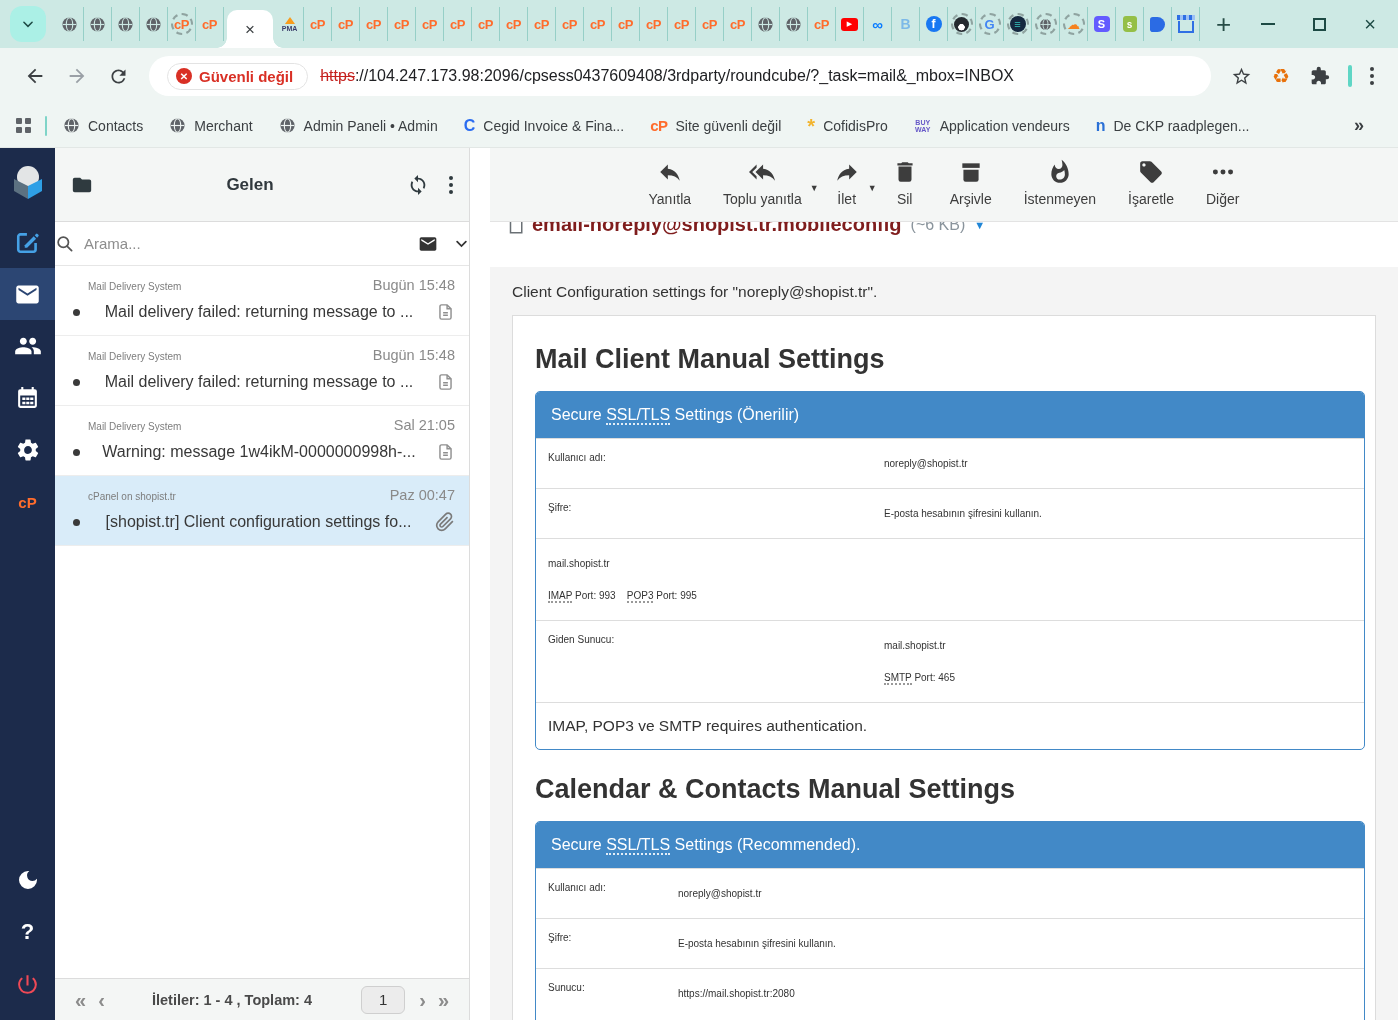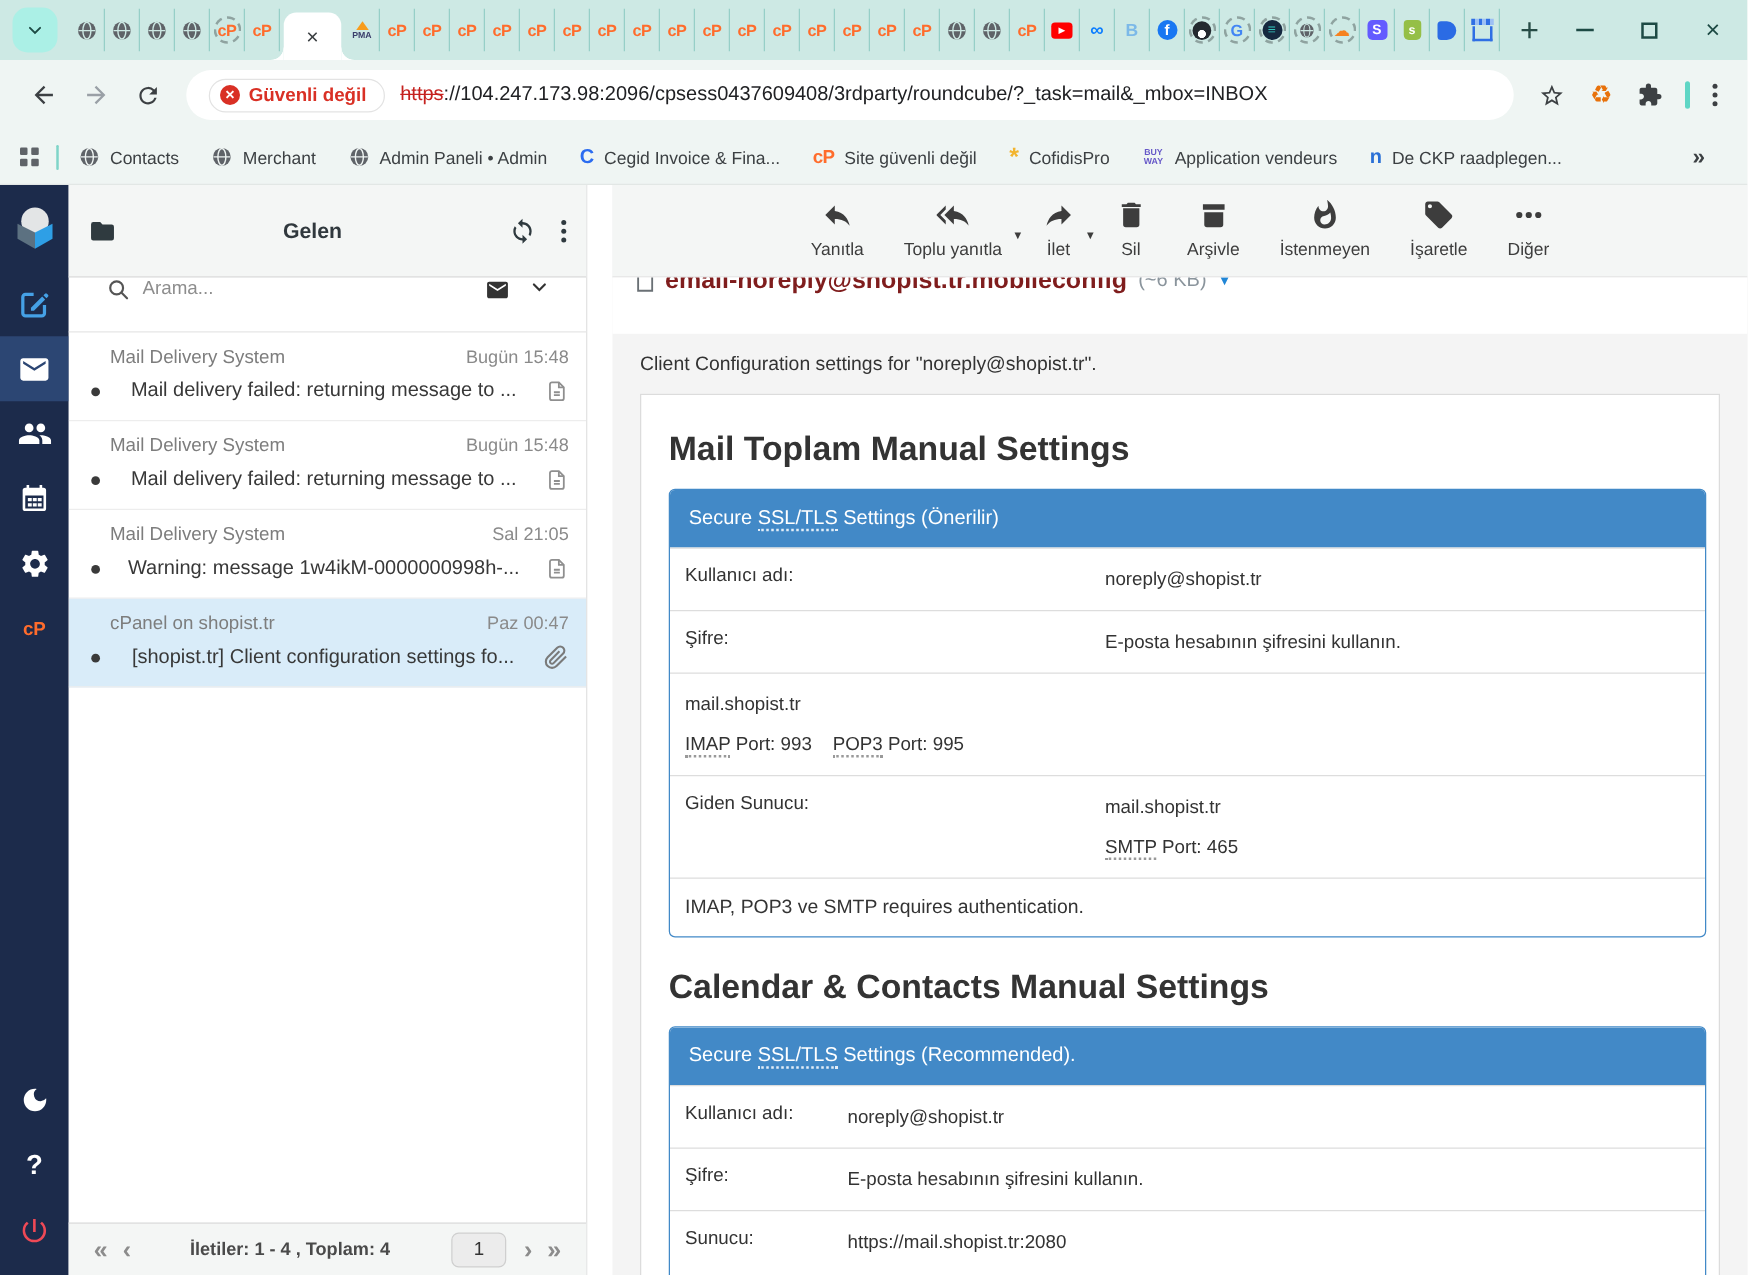--- a/index.html
+++ b/index.html
@@ -69,28 +69,28 @@
   .side-logo { margin:14px 0 10px; }
   .side-item { width:55px; height:52px; display:flex; align-items:center; justify-content:center; }
   .side-item.active { background:#2c4673; }
   .side-spacer { flex:1; }
   .cp-txt { color:#ff6c2c; font-weight:800; font-size:15px; }
   .q-txt { color:#fff; font-weight:bold; font-size:22px; }
 
   .listpane { width:415px; background:#fff; border-right:1px solid #dcdcdc; display:flex; flex-direction:column; flex:none; }
   .list-header { height:74px; background:#f4f6f5; border-bottom:1px solid #dcdcdc; display:flex; align-items:center; padding:0 16px; flex:none; }
   .list-title { flex:1; text-align:center; font-size:17px; font-weight:bold; color:#30383d; }
-  .search-row { height:44px; border-bottom:1px solid #e6e6e6; display:flex; align-items:flex-start; padding:0 30px; flex:none; }
+  .search-row { height:44px; border-bottom:1px solid #e6e6e6; display:flex; align-items:center; padding:0 0; flex:none; }
   .search-input { border:none; outline:none; background:transparent; flex:1; font-size:15px; color:#333; margin-left:10px; font-family:"Liberation Sans",sans-serif; }
   .search-input::placeholder { color:#8d8d8d; }
   .messages { flex:1; overflow:hidden; }
   .msg-row { padding:11px 14px 13px 18px; border-bottom:1px solid #ededed; }
   .msg-row.selected { background:#d9ecf9; }
   .msg-top { display:flex; align-items:baseline; }
-  .msg-sender { flex:1; font-size:15px; color:#7d7d7d; margin-left:15px; white-space:nowrap; overflow:hidden; text-overflow:ellipsis; }
+  .msg-sender { flex:1; font-size:10px; color:#7d7d7d; margin-left:15px; white-space:nowrap; overflow:hidden; text-overflow:ellipsis; }
   .msg-date { font-size:14.5px; color:#8a8a8a; margin-left:8px; }
   .msg-sub { display:flex; align-items:center; margin-top:9px; }
   .msg-dot { width:7px; height:7px; border-radius:50%; background:#3a3a3a; margin-right:8px; flex:none; }
   .msg-subject { flex:1; font-size:16px; color:#383838; white-space:nowrap; overflow:hidden; text-overflow:ellipsis;text-align:center; }
   .msg-flag { margin-left:6px; flex:none; display:flex; }
   .list-footer { height:42px; background:#f4f6f5; border-top:1px solid #dcdcdc; display:flex; align-items:center; padding:0 14px; flex:none; }
   .pg-btn { color:#8c8c8c; font-size:20px; font-weight:bold; line-height:1; padding:0 6px; }
   .pg-label-wrap { flex:1; text-align:center; }
   .pg-label { font-size:14.5px; font-weight:600; color:#4a4a4a; }
   .pg-box { width:44px; height:28px; background:#ececec; border:1px solid #cfcfcf; border-radius:6px; display:flex; align-items:center; justify-content:center; font-size:15px; color:#333; margin:0 8px; }
@@ -108,21 +108,21 @@
   .attach-name { font-size:20px; color:#7f1d1d;font-weight:bold; }
   .attach-size { font-size:16px; color:#8a949c; }
   .attach-caret { color:#2186d6; font-size:11px; }
 
   .msg-body { flex:1; padding:16px 22px 0; overflow:hidden; }
   .intro { font-size:15.5px; color:#333; }
   .card { background:#fff; border:1px solid #dcdcdc; margin-top:14px; padding:4px 10px 60px 22px; }
   .card h2 { font-size:27px; font-weight:bold; color:#333; margin:24px 0 16px; }
   .panel { border:1px solid #4289c7; border-radius:5px; overflow:hidden; margin-bottom:14px; }
   .panel-header { background:#4289c7; color:#fff; padding:14px 15px; font-size:16px; }
-  .prow { display:flex; border-top:1px solid #ddd; padding:13px 12px; font-size:15px; color:#333; }
+  .prow { display:flex; border-top:1px solid #ddd; padding:13px 12px; font-size:10px; color:#333; }
   .plabel { flex:none; }
   .sec-0 .plabel { width:336px; }
   .sec-1 .plabel { width:130px; }
   .pvalue { flex:1; }
   .pline { line-height:23px; margin-bottom:9px; white-space:pre-wrap; }
   .pline:last-child { margin-bottom:0; }
   .pfooter { border-top:1px solid #ddd; padding:14px 12px; font-size:15.5px; color:#333; }
   .abbr { border-bottom:2px dotted rgba(0,0,0,.4); padding-bottom:0px; }
   .panel-header .abbr { border-bottom-color:rgba(255,255,255,.85);margin-top:20px; }
 </style>
@@ -712,21 +712,21 @@
             <path d="M4 2h12l6 7v19H4z" fill="none" stroke="#6a7075" stroke-width="2.4"></path>
           </svg>
         <span class="attach-name">email-noreply@shopist.tr.mobileconfig</span>
         <span class="attach-size">(~6 KB)</span>
         <span class="attach-caret">▼</span>
       </div>
     </div>
     <div class="msg-body">
       <div class="intro">Client Configuration settings for "noreply@shopist.tr".</div>
       <div class="card" id="msg-card">
-          <h2>Mail Toplam Manual Settings</h2>
+          <h2>Mail Client Manual Settings</h2>
    <div class="panel sec-0">
      <div class="panel-header">Secure <span class="abbr">SSL/TLS</span> Settings (Önerilir)</div>
      <div class="prow">
           <div class="plabel">Kullanıcı adı:</div>
           <div class="pvalue">
             <div class="pline">noreply@shopist.tr</div>
           </div>
         </div>
             <div class="prow">
           <div class="plabel">Şifre:</div>

